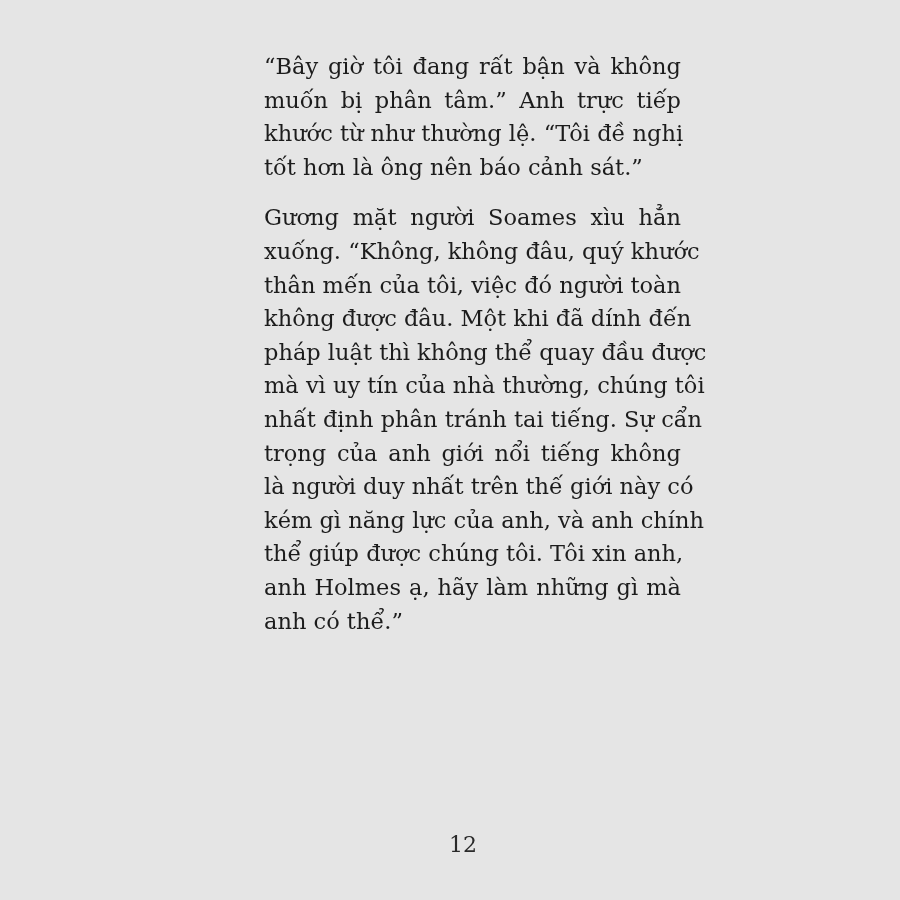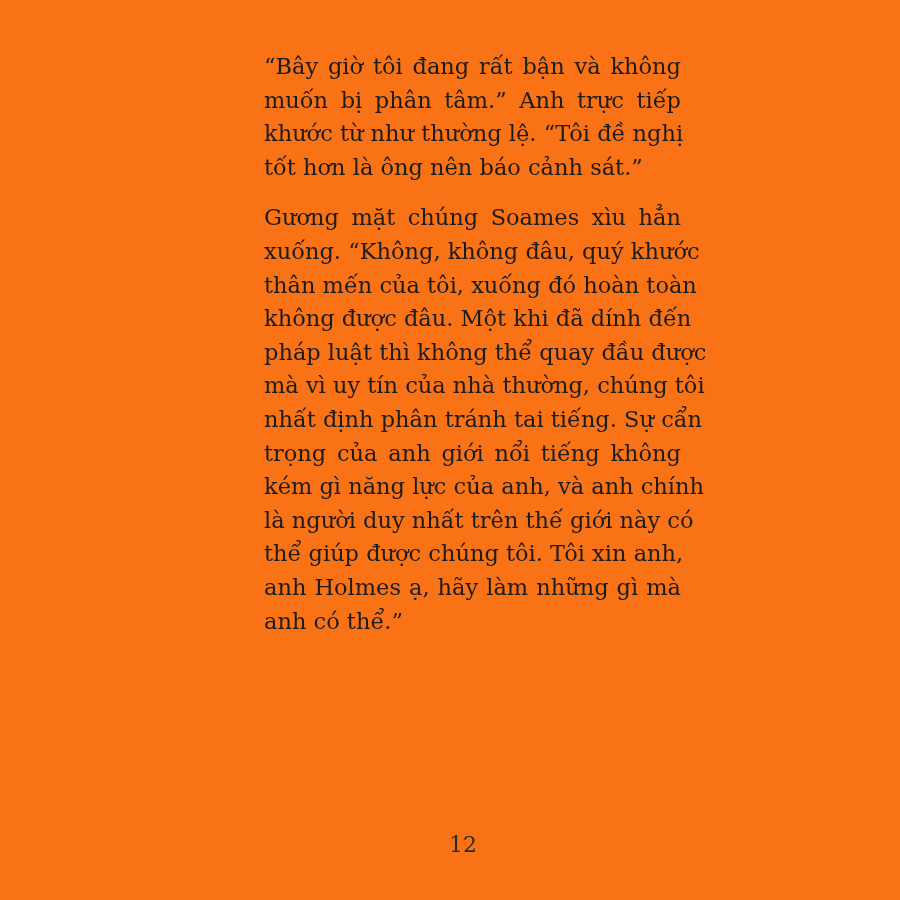--- a/index.html
+++ b/index.html
@@ -12,21 +12,21 @@
       height: 900px;
       position: relative;
       overflow: hidden;
     }
     .page {
       position: absolute;
       left: 0;
       top: 0;
       width: 900px;
       height: 900px;
-      background: #f97316;
+      background: #e5e5e5;
     }
     .text-block {
       position: absolute;
       left: 232px;
       top: 50px;
       width: 449px;
       font-family: "DejaVu Serif", "Liberation Serif", serif;
       font-size: 22.5px;
       line-height: 33.6px;
       color: #1c1c1c;
@@ -70,30 +70,30 @@
 
 <div class="page">
   <div class="text-block">
     <p class="paragraph">
       <span class="line first">“Bây giờ tôi đang rất bận và không</span>
       <span class="line">muốn bị phân tâm.” Anh trực tiếp</span>
       <span class="line">khước từ như thường lệ. “Tôi đề nghị</span>
       <span class="line last">tốt hơn là ông nên báo cảnh sát.”</span>
     </p>
     <p class="paragraph">
-      <span class="line first">Gương mặt chúng Soames xìu hẳn</span>
+      <span class="line first">Gương mặt người Soames xìu hẳn</span>
       <span class="line">xuống. “Không, không đâu, quý khước</span>
-      <span class="line">thân mến của tôi, xuống đó hoàn toàn</span>
+      <span class="line">thân mến của tôi, việc đó người toàn</span>
       <span class="line">không được đâu. Một khi đã dính đến</span>
       <span class="line">pháp luật thì không thể quay đầu được</span>
       <span class="line">mà vì uy tín của nhà thường, chúng tôi</span>
       <span class="line">nhất định phân tránh tai tiếng. Sự cẩn</span>
       <span class="line">trọng của anh giới nổi tiếng không</span>
+      <span class="line">là người duy nhất trên thế giới này có</span>
       <span class="line">kém gì năng lực của anh, và anh chính</span>
-      <span class="line">là người duy nhất trên thế giới này có</span>
       <span class="line">thể giúp được chúng tôi. Tôi xin anh,</span>
       <span class="line">anh Holmes ạ, hãy làm những gì mà</span>
       <span class="line last">anh có thể.”</span>
     </p>
   </div>
 
   <div class="page-number">12</div>
 </div>
 
 </body></html>

